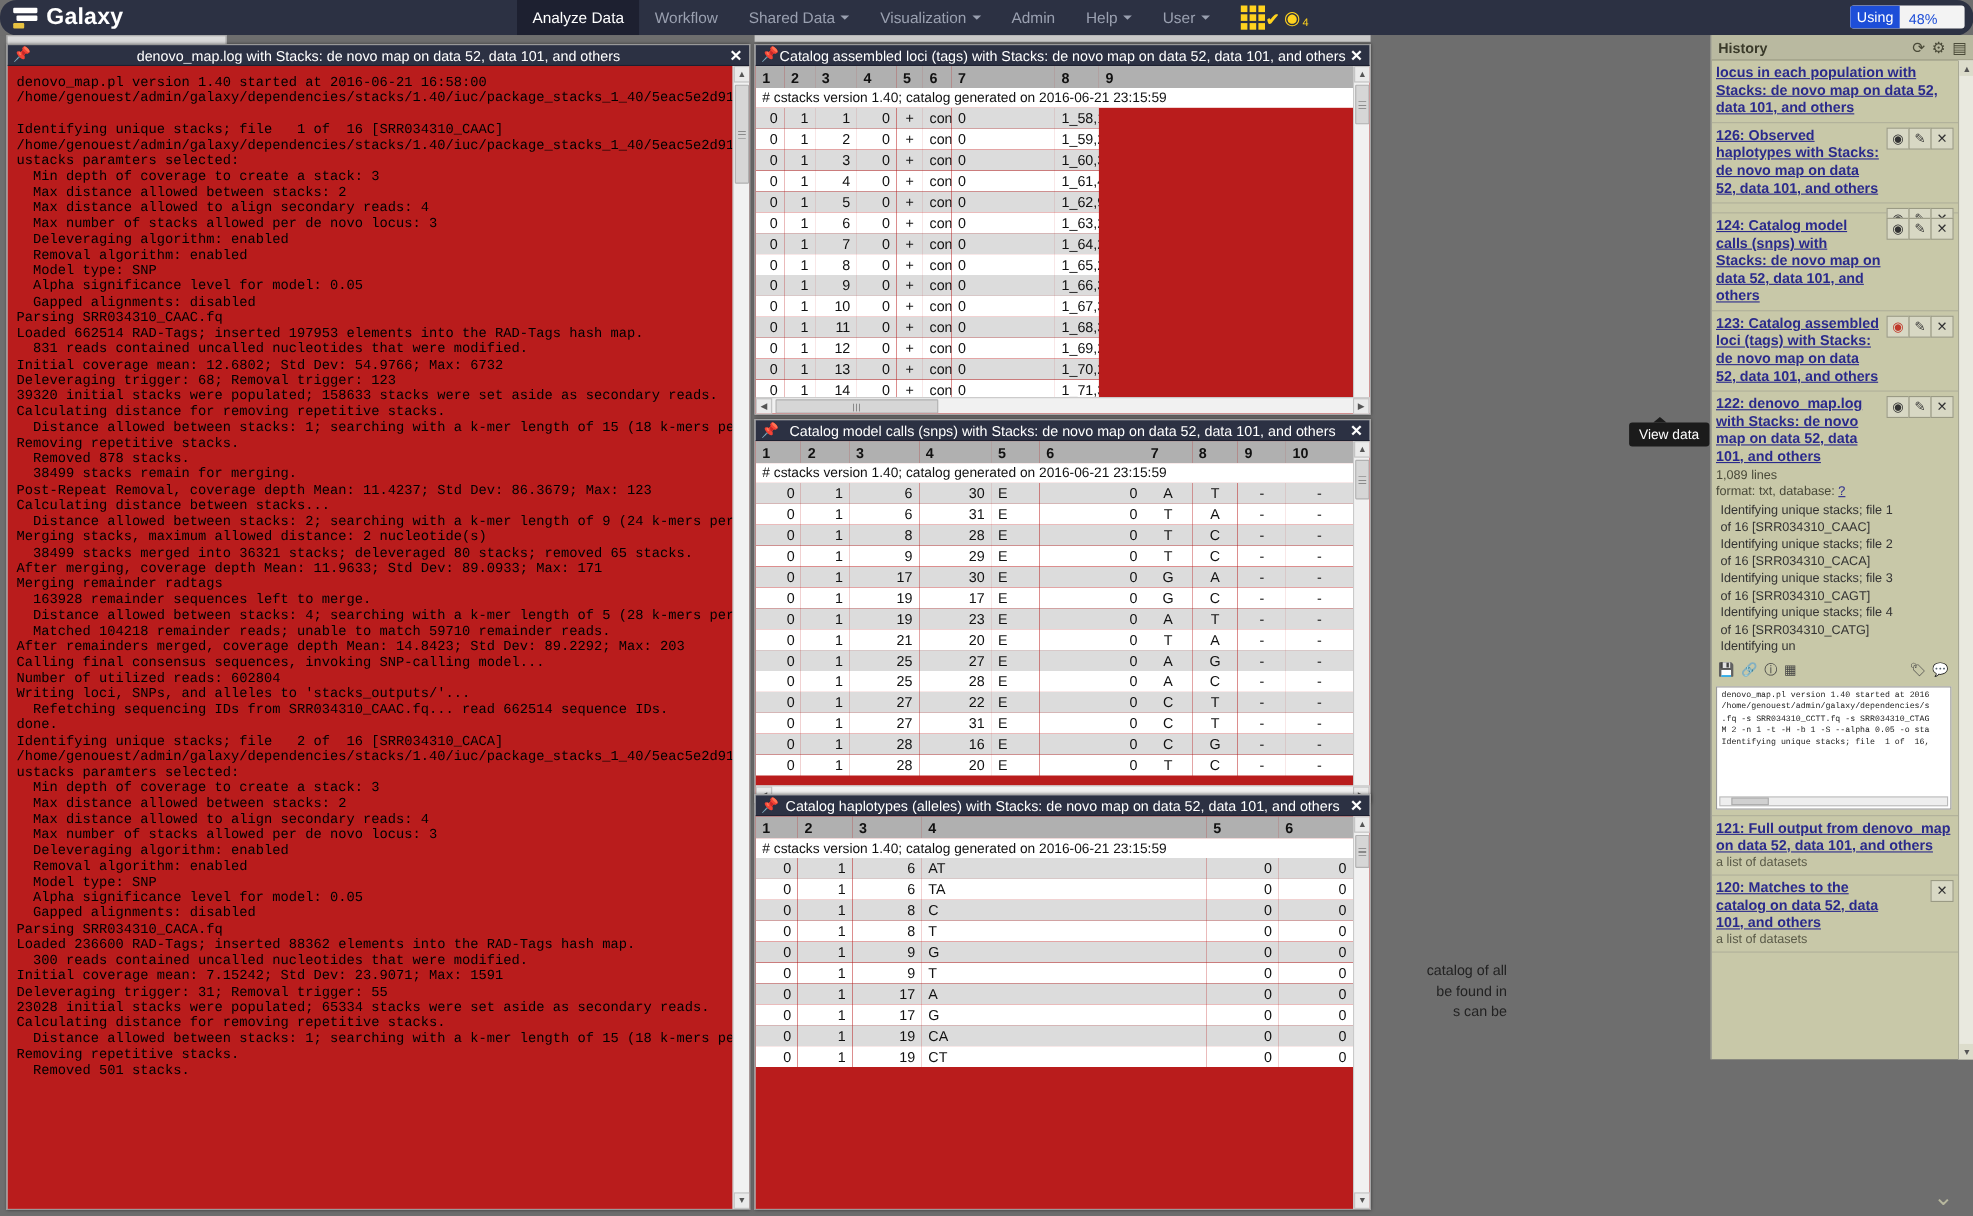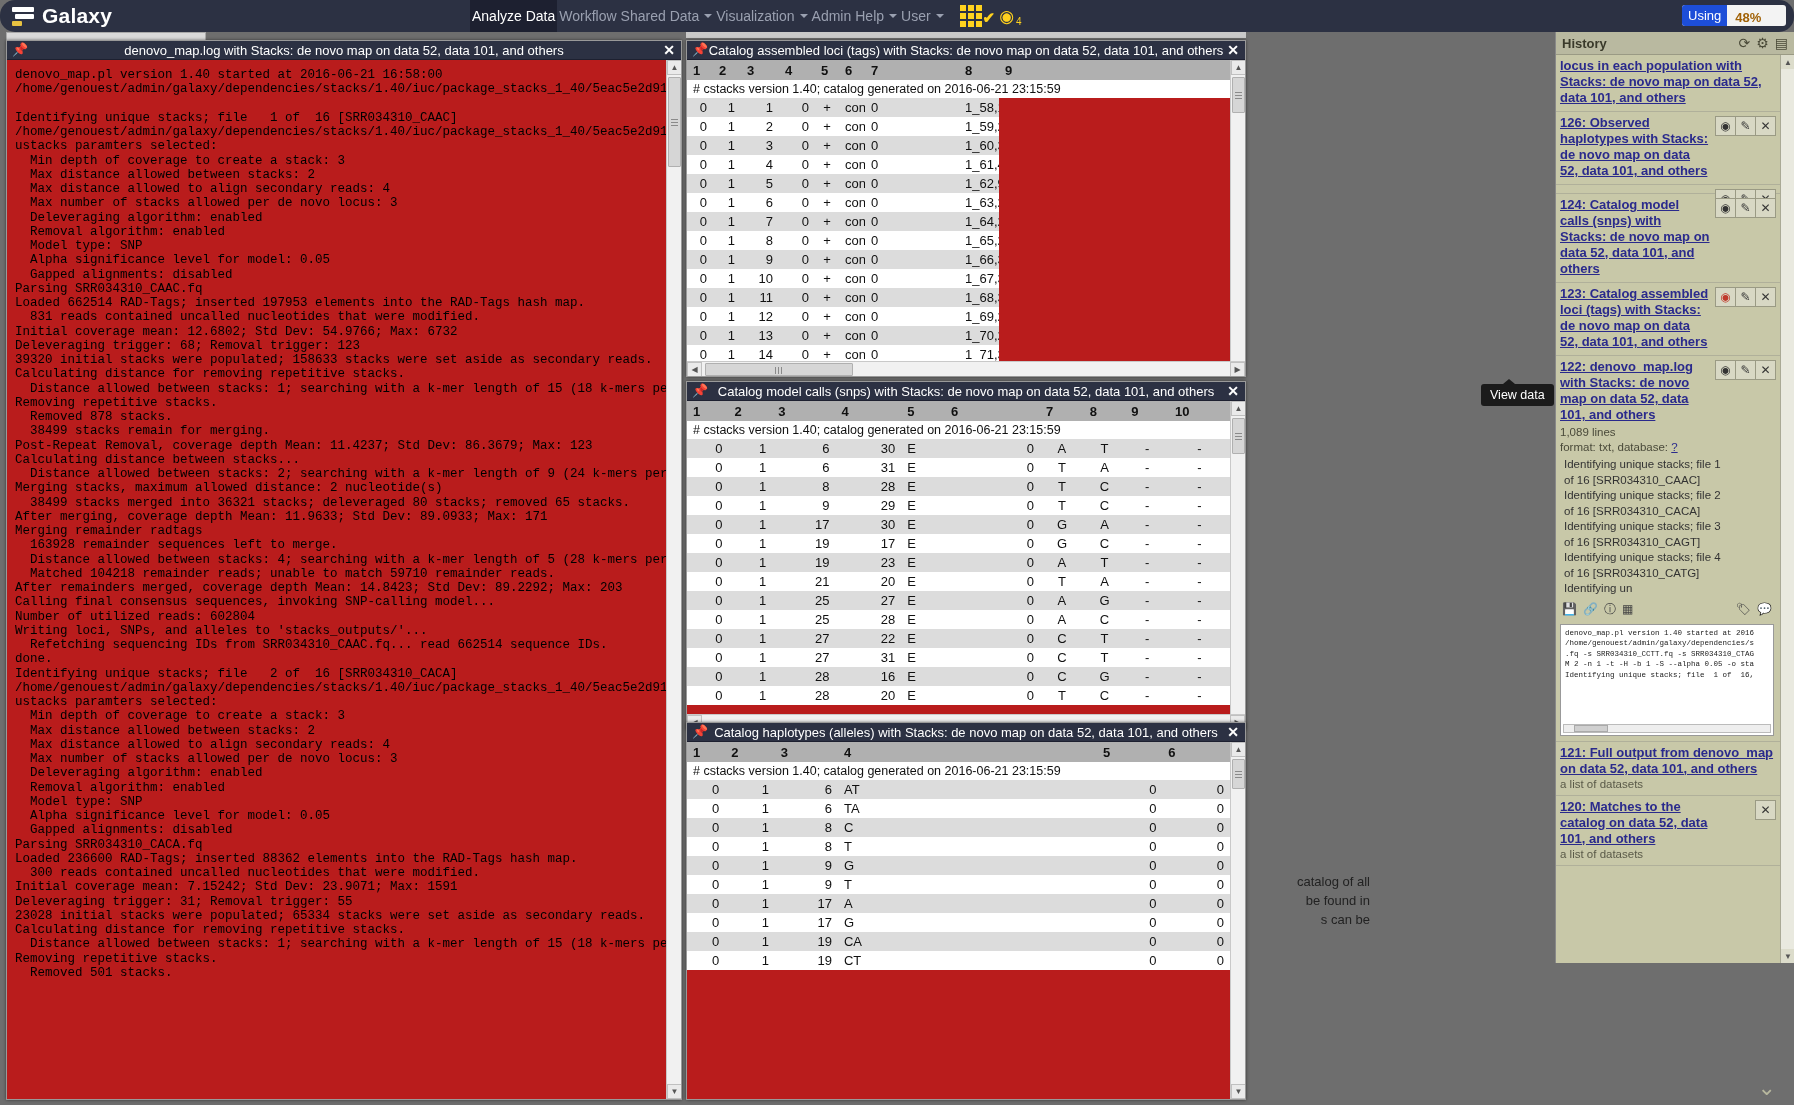--- a/index.html
+++ b/index.html
@@ -22,21 +22,21 @@
     padding-left:12px; width:470px; height:32px;
   }
   #brand-icon { width:22px; height:22px; position:relative; }
   #brand-icon .b1 { position:absolute; left:0; top:2px;  width:22px; height:5px; background:#fff; border-radius:1px;}
   #brand-icon .b2 { position:absolute; left:3px; top:9px; width:19px; height:5px; background:#fff; border-radius:1px;}
   #brand-icon .b3 { position:absolute; left:0; top:16px; width:10px; height:5px; background:#e8c241; border-radius:1px;}
   #brand-text { color:#fff; font-size:21px; font-weight:bold; letter-spacing:.2px; }
 
   #mainnav { display:flex; align-items:stretch; height:32px; }
   .navitem {
-    display:flex; align-items:center; padding:0 2px; height:32px;
+    display:flex; align-items:center; padding:0 14px; height:32px;
     color:#9aa0b0; font-size:14px; white-space:nowrap; cursor:pointer;
   }
   .navitem.active { background:#1d2030; color:#fff; }
   .caret {
     display:inline-block; margin-left:5px;
     border-left:4px solid transparent; border-right:4px solid transparent;
     border-top:4px solid #9aa0b0;
   }
 
   #navicons { display:flex; align-items:center; gap:4px; padding-left:14px; }
@@ -46,21 +46,21 @@
   .eye-icon { color:#ffd21e; font-size:17px; line-height:1; }
   .eye-badge { color:#ffd21e; font-size:10px; align-self:flex-end; margin-left:-2px; }
 
   #quota {
     position:absolute; right:8px; top:5px;
     height:21px; display:flex; align-items:stretch;
     background:#f3f3f3; border-radius:3px; overflow:hidden;
     font-size:13px; min-width:104px;
   }
   #quota .bar { background:#1d4ed8; color:#fff; display:flex; align-items:center; padding:0 6px; }
-  #quota .pct { color:#a16207; display:flex; align-items:center; padding:12px 8px;font-weight:bold; }
+  #quota .pct { color:#1d4ed8; display:flex; align-items:center; padding:12px 8px; }
 
   
   #workspace { position:absolute; top:32px; left:0; width:1794px; height:1073px; background:#6e6e6e; }
 
   
   .frame { position:absolute; background:#fff; border:1px solid #999; box-shadow:0 0 3px rgba(0,0,0,.5); }
   .frame-header {
     height:19px; background:#2c3143; color:#fff;
     display:flex; align-items:center; position:relative;
     font-size:13px; border-bottom:1px solid #1d2030;

